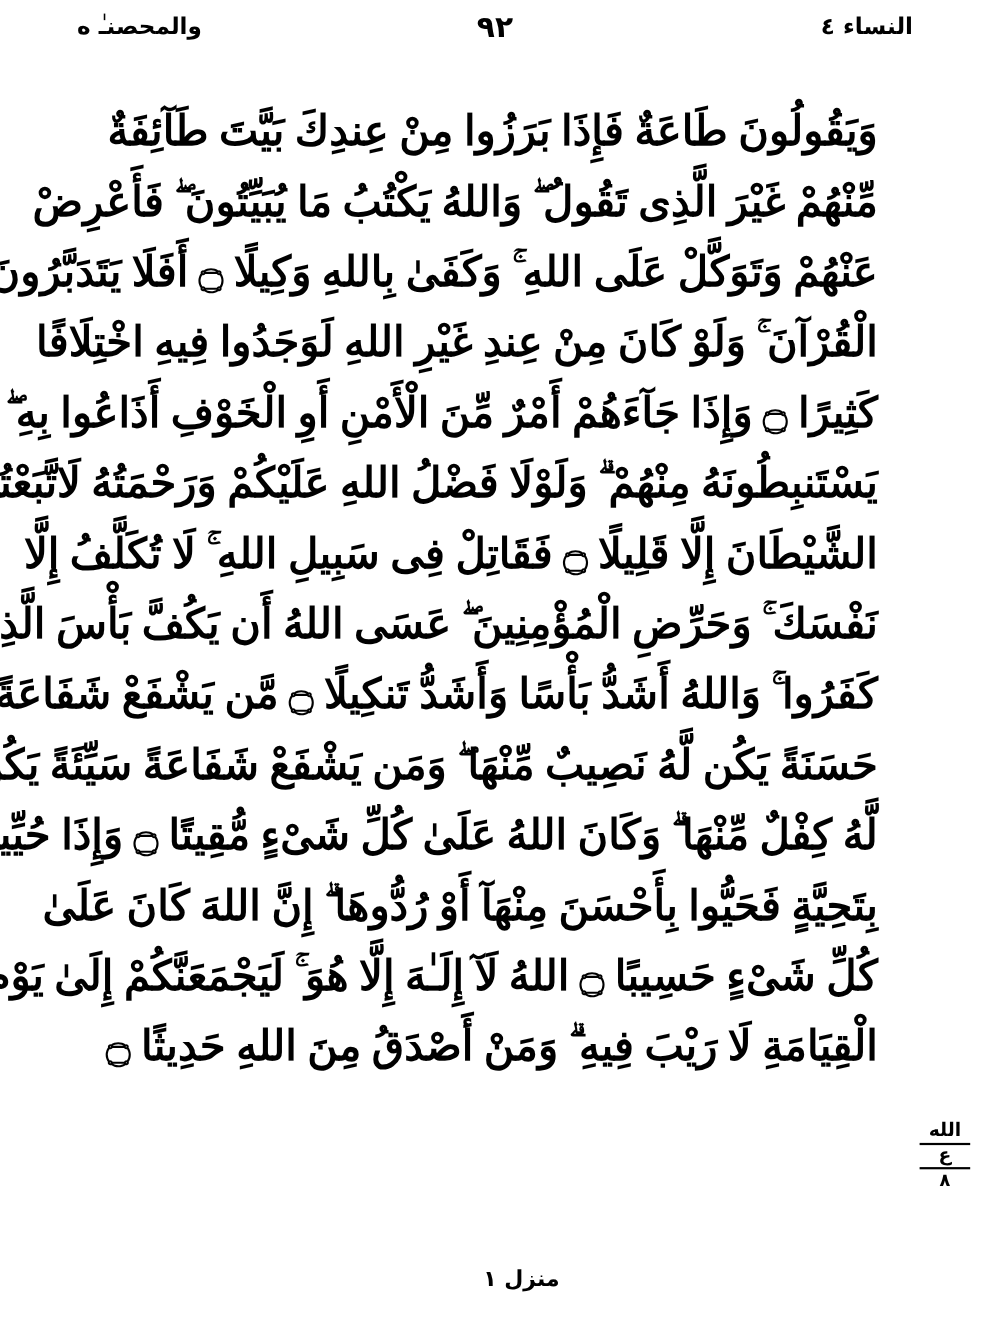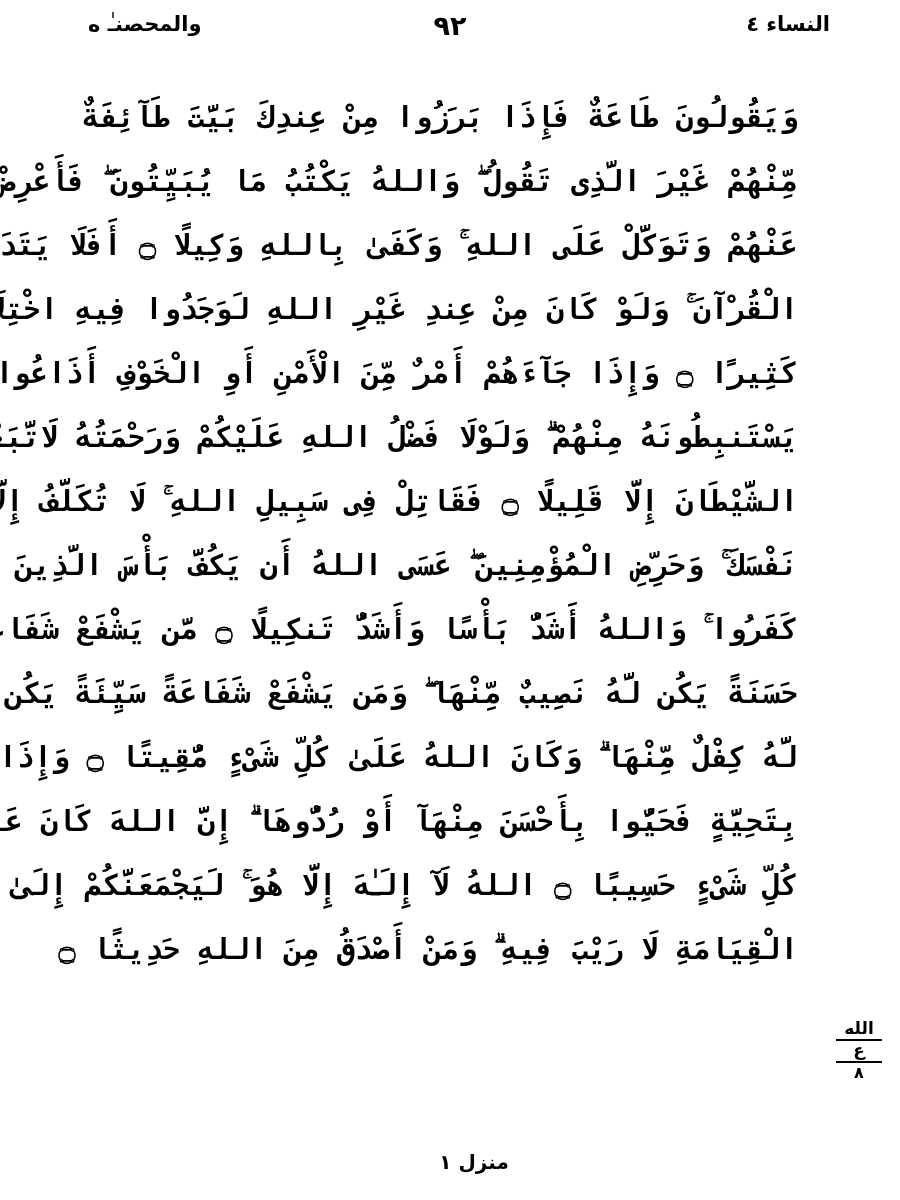--- a/index.html
+++ b/index.html
@@ -40,21 +40,20 @@
     font-family: "DejaVu Sans", sans-serif;
     font-size: 21px;
     font-weight: 700;
     letter-spacing: 0px;
     white-space: nowrap;
     line-height: 1.2;
   }
   .header-surah {
   }
   .header-juz {
-    margin-left: 18px;
   }
   .header-page {
     position: absolute;
     left: 50%;
     transform: translateX(-50%);
     top: -2px;
     font-size: 27px;
     font-weight: 700;
     font-family: "DejaVu Sans", sans-serif;
     text-align: center;
@@ -70,22 +69,22 @@
     direction: rtl;
     text-align: justify;
     text-align-last: justify;
   }
   .line {
     display: flex;
     direction: rtl;
     align-items: baseline;
     justify-content: space-between;
     height: 64px;
-    font-family: Liberation Mono, monospace;
-    font-size: 29px;
+    font-family: Liberation Serif, serif;
+    font-size: 38px;
     font-weight: 700;
     line-height: 64px;
     white-space: nowrap;
     overflow: visible;
   }
   .line.stretch {
     letter-spacing: 0px;
   }
 
   

